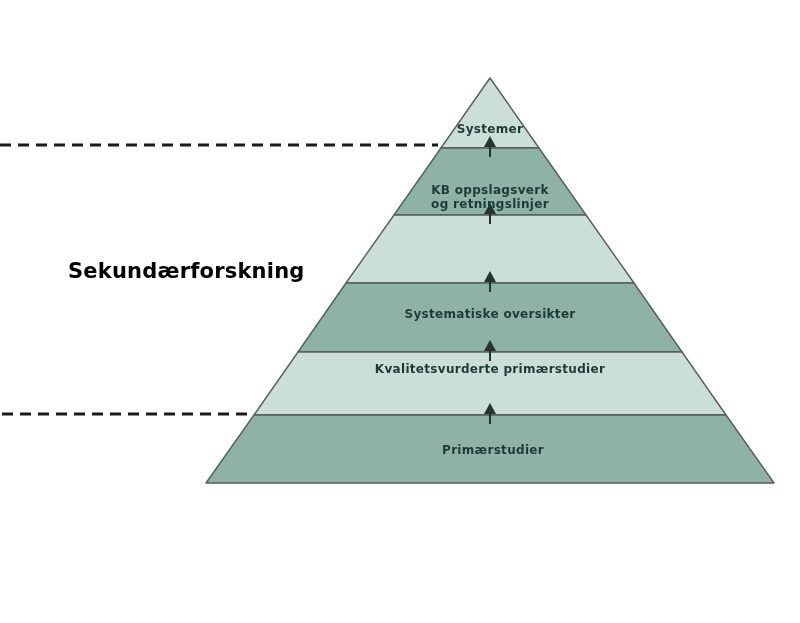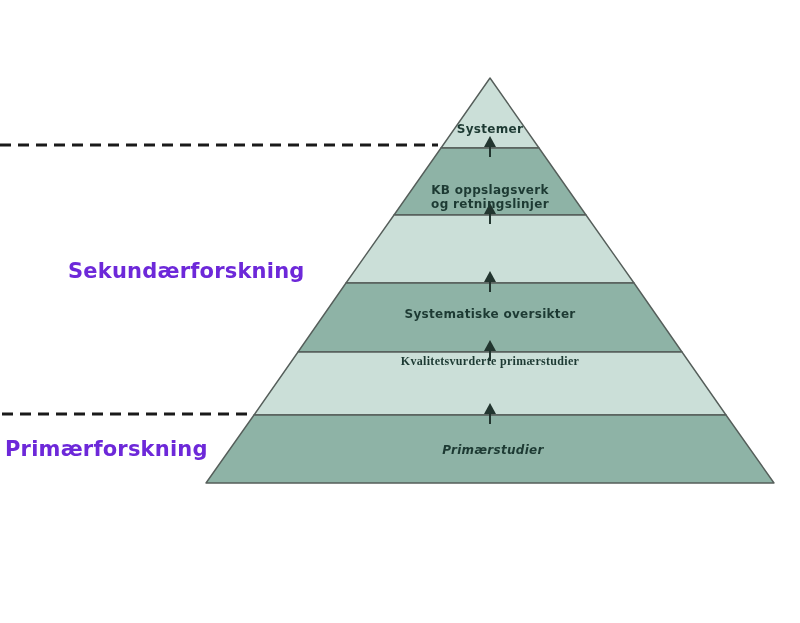--- a/index.html
+++ b/index.html
@@ -29,21 +29,21 @@
     line-height: 1.2;
     letter-spacing: 0.3px;
     color: #1d3a33;
     white-space: pre-line;
     pointer-events: none;
   }
   .side-label {
     position: absolute;
     font-size: 21px;
     font-weight: bold;
-    color: #6d28d9;
+    color: #000000;
     letter-spacing: 0.2px;
     white-space: nowrap;
   }
   .poly {
     stroke: #555e5a;
     stroke-width: 1.4;
     stroke-linejoin: round;
   }
   .arrow-stem {
     stroke-width: 2;
@@ -91,19 +91,18 @@
     <g>
       <line class="arrow-stem" x1="490" y1="424" x2="490" y2="413" stroke="#22352f"></line>
       <polygon points="484,414 496,414 490,403" fill="#22352f"></polygon>
     </g>
   </svg>
 
   <div class="level-label" style="left:490px; top:122px;">Systemer</div>
   <div class="level-label" style="left:490px; top:166px;margin-top:17px;">KB oppslagsverk
 og retningslinjer</div>
   <div class="level-label" style="left:490px; top:307px;">Systematiske oversikter</div>
-  <div class="level-label" style="left:490px; top:354px;font-family:Liberation Serif, serif;">Kvalitetsvurderte primærstudier</div>
-  <div class="level-label" style="left:493px; top:443px;font-style:italic;">Primærstudier</div>
+  <div class="level-label" style="left:490px; top:362px;">Kvalitetsvurderte primærstudier</div>
+  <div class="level-label" style="left:493px; top:443px;">Primærstudier</div>
 
   <div class="side-label" style="left:68px; top:259px;">Sekundærforskning</div>
-  <div class="side-label" style="left:5px; top:437px;">Primærforskning</div>
 
 </div>
 
 </body></html>

